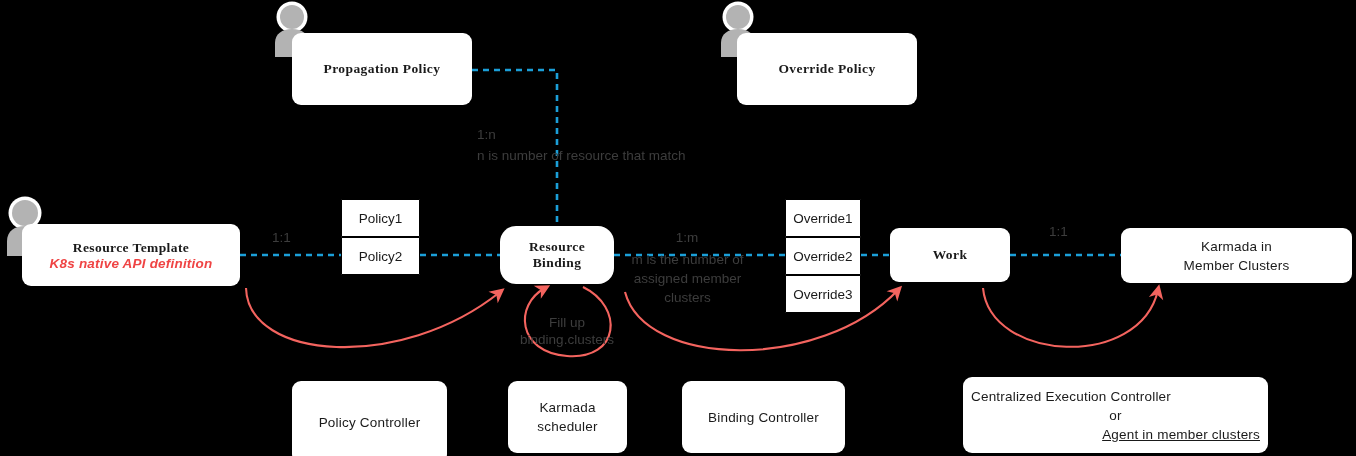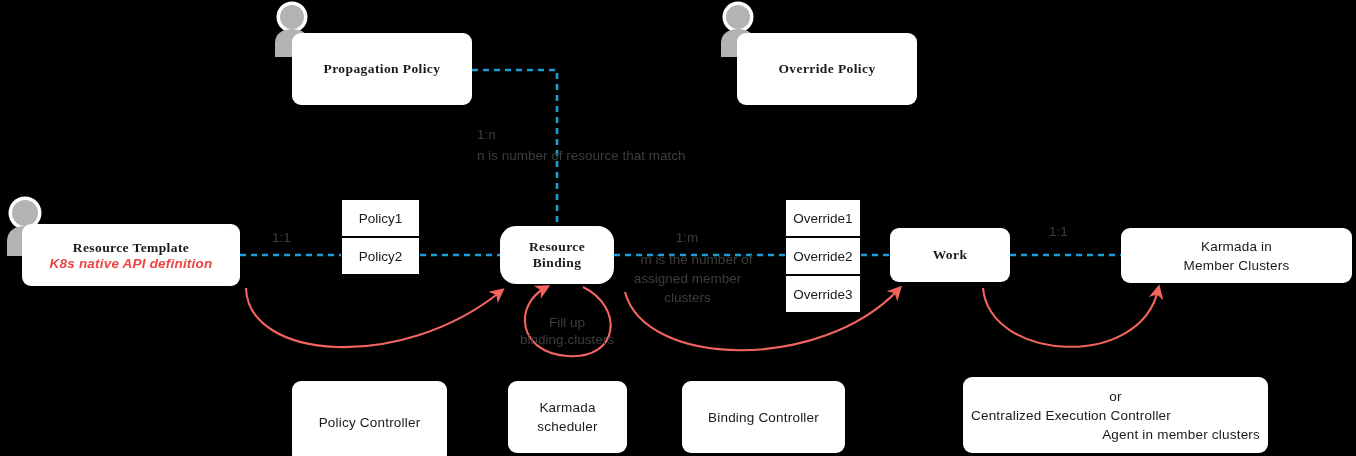--- a/index.html
+++ b/index.html
@@ -124,32 +124,32 @@
     <span class="plain">Karmada</span>
     <span class="plain">scheduler</span>
   </div>
 
   <div class="box rounded" style="left:682px;top:381px;width:163px;height:72px;">
     <span class="plain">Binding Controller</span>
   </div>
 
   <div class="box rounded" style="left:963px;top:377px;width:305px;height:76px;
               align-items:stretch;justify-content:center;padding:0 8px;">
+    <span class="plain" style="text-align:left;">Centralized Execution Controller</span>
     <span class="plain" style="text-align:center;">or</span>
-    <span class="plain" style="text-align:left;">Centralized Execution Controller</span>
-    <span class="plain" style="text-align:right;">Agent in member clusters</span>
+    <span class="plain" style="text-align:right;text-decoration:underline;">Agent in member clusters</span>
   </div>
 
   <div class="lbl" style="left:272px;top:228px;">1:1</div>
 
   <div class="lbl" style="left:477px;top:125px;">1:n</div>
   <div class="lbl" style="left:477px;top:146px;">n is number of resource that match</div>
 
   <div class="lbl c" style="left:637px;top:228px;width:100px;">1:m</div>
-  <div class="lbl c" style="left:631px;top:250px;width:113px;margin-left:9px;">m is the number of</div>
+  <div class="lbl c" style="left:631px;top:250px;width:113px;">m is the number of</div>
   <div class="lbl c" style="left:631px;top:269px;width:113px;">assigned member</div>
   <div class="lbl c" style="left:631px;top:288px;width:113px;">clusters</div>
 
   <div class="lbl" style="left:1049px;top:222px;">1:1</div>
 
   <div class="lbl c" style="left:511px;top:313px;width:112px;">Fill up</div>
   <div class="lbl c" style="left:506px;top:330px;width:122px;">binding.clusters</div>
 
 </div>
 

